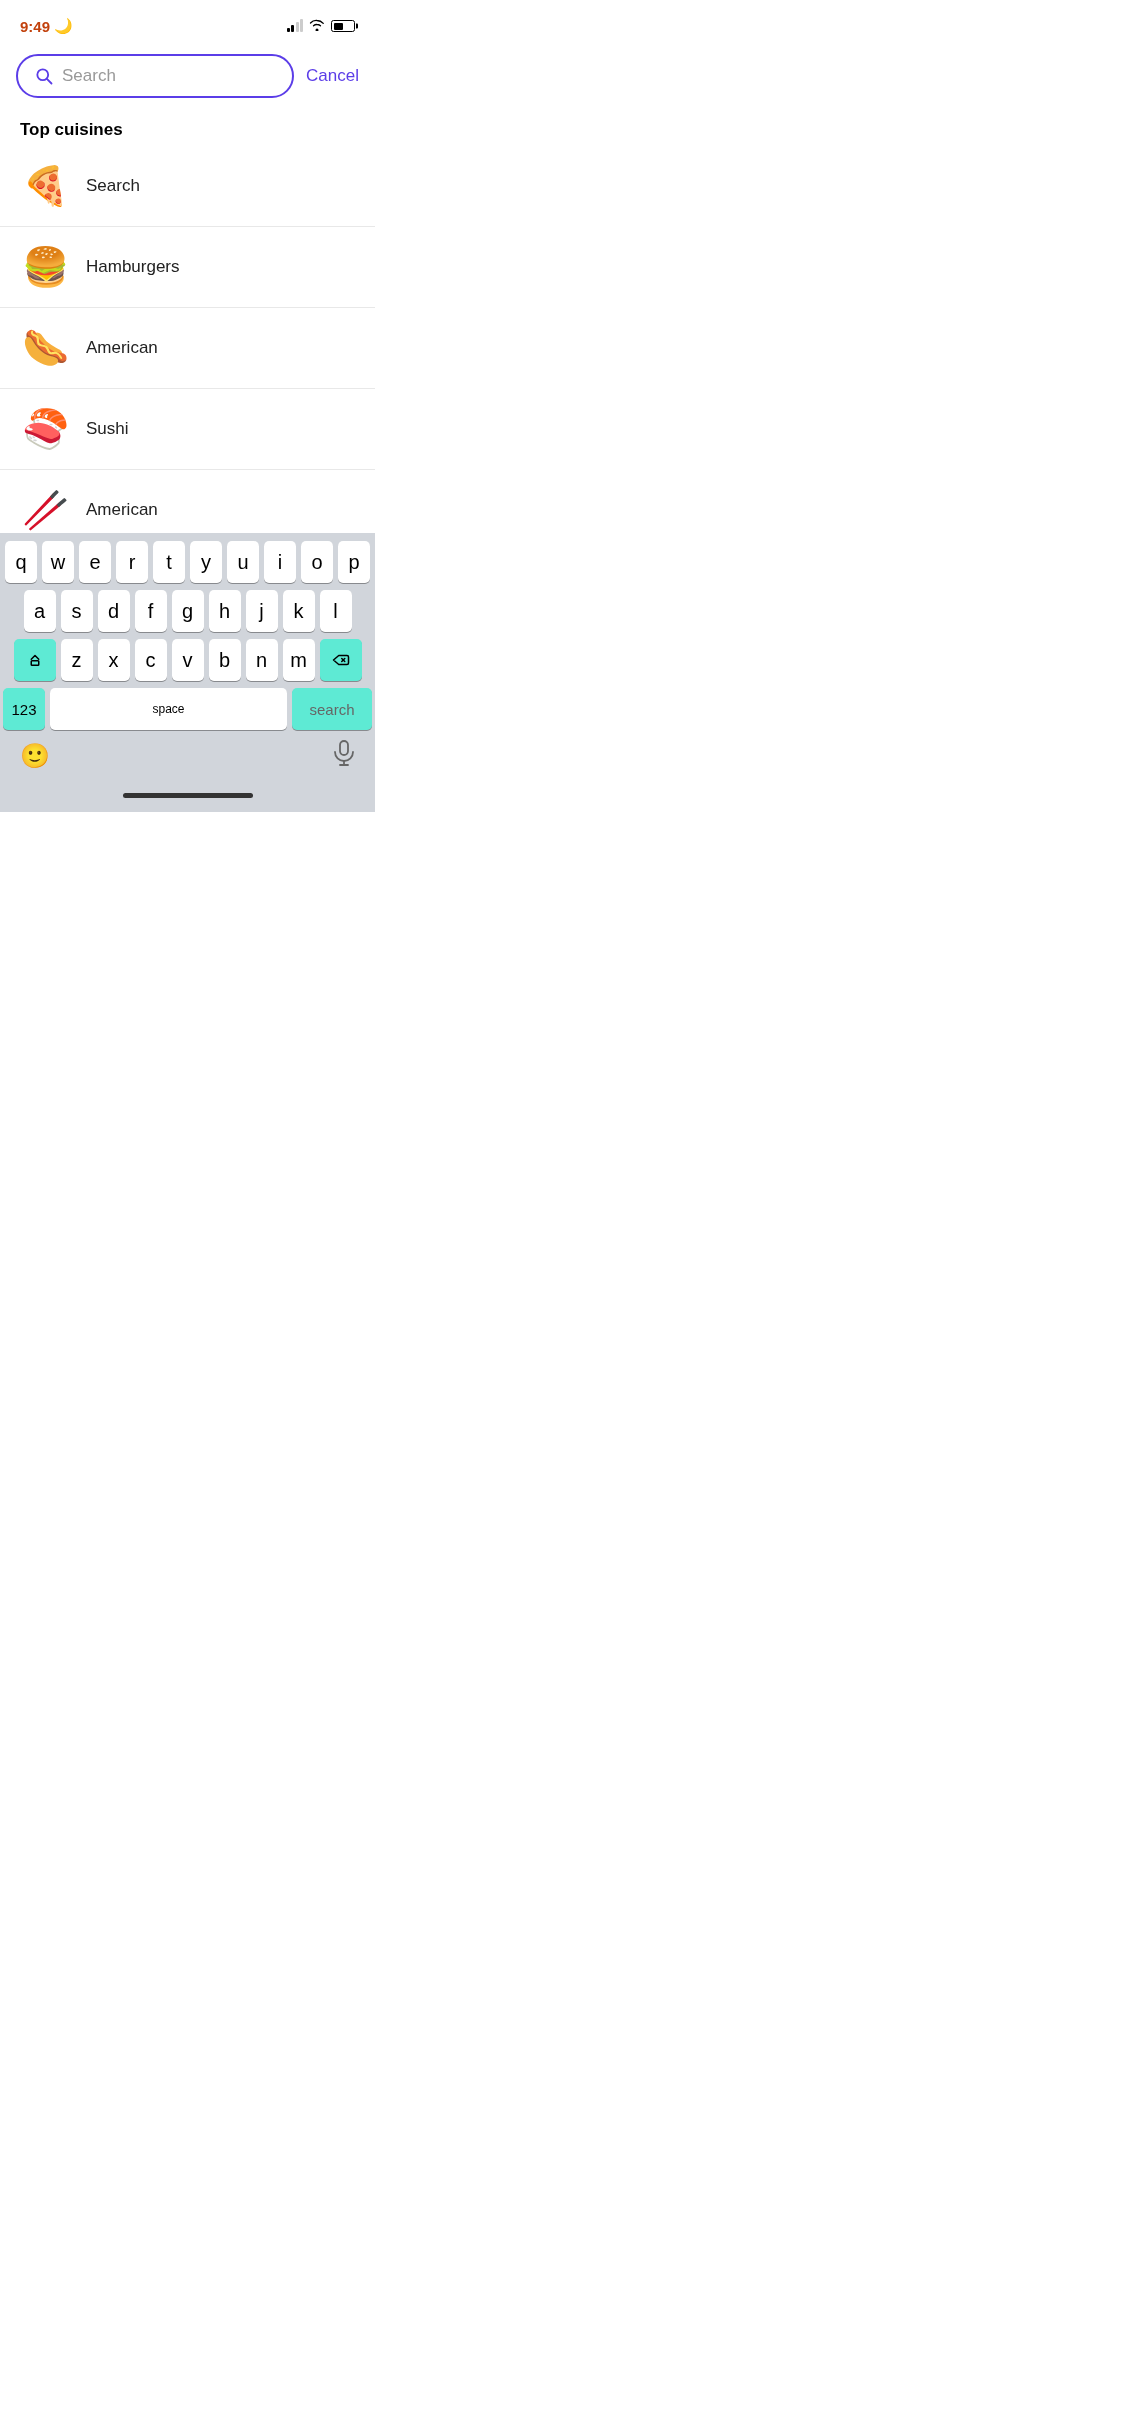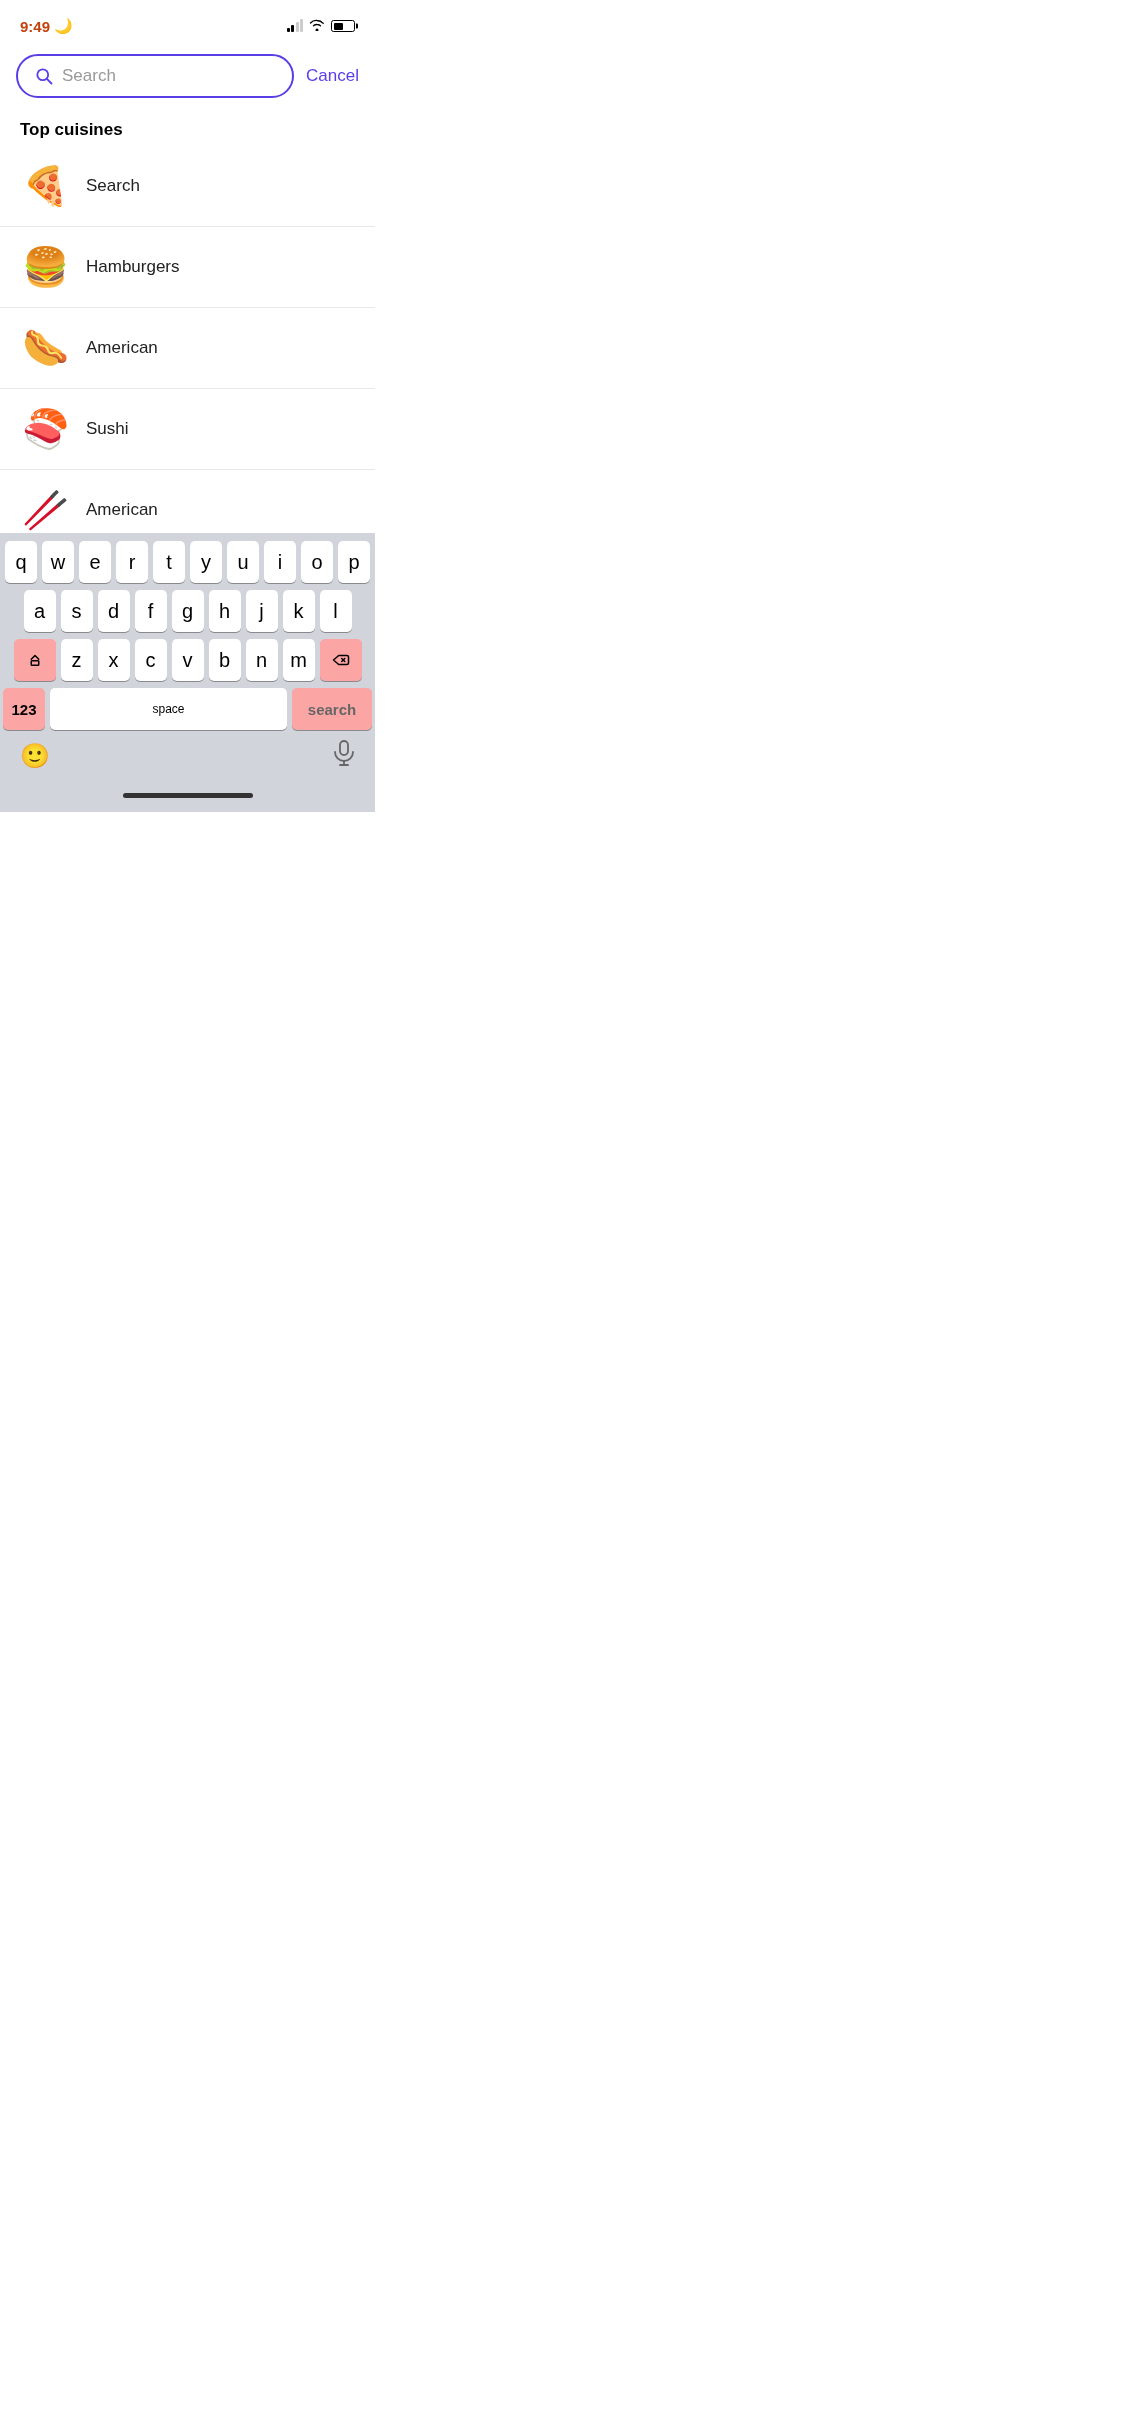--- a/index.html
+++ b/index.html
@@ -200,23 +200,23 @@
       box-shadow: 0 1px 0 rgba(0,0,0,0.35);
       cursor: pointer;
       font-family: -apple-system, BlinkMacSystemFont, sans-serif;
       font-weight: 400;
       flex: 1;
       min-width: 0;
       max-width: 32px;
     }
 
     .key.dark {
-      background: #fca5a5;
+      background: #5eead4;
       font-size: 14px;
-      font-weight: 700;
+      font-weight: 400;
     }
 
     .key.shift {
       max-width: 42px;
       flex: 0 0 42px;
     }
 
     .key.backspace {
       max-width: 42px;
       flex: 0 0 42px;

